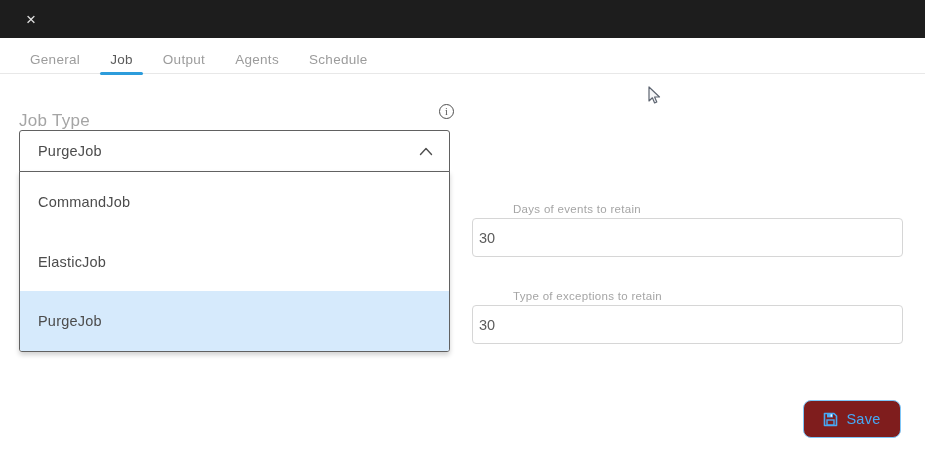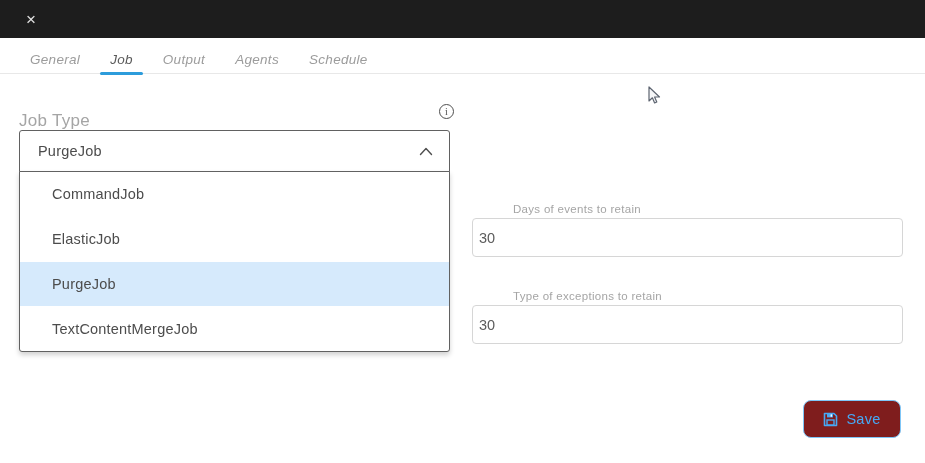--- a/index.html
+++ b/index.html
@@ -25,21 +25,20 @@
   
   .tabs {
     position:absolute; top:38px; left:0; width:925px; height:36px;
     display:flex; align-items:center; padding:8px 0 0 30px; gap:30px;
     border-bottom:1px solid #e8e8e8; background:#fff;
   }
   .tab {
     font-size:13.5px; color:#9c9c9c; position:relative;
     height:28px; display:flex; align-items:center; cursor:pointer;
     letter-spacing:.3px;
-    font-style:italic;
   }
   .tab.active { color:#5a5a5a;text-align:center; }
   .tab.active::after {
     content:""; position:absolute; left:-10px; right:-10px; bottom:-1px;
     height:3px; background:#2d9cdb; border-radius:2px;
   }
   
   .job-type-label {
     position:absolute; left:19px; top:111px;
     font-size:17px; color:#a5a5a5; letter-spacing:.3px;
@@ -58,21 +57,21 @@
     padding:0 16px 0 18px; cursor:pointer;
   }
   .select-value { font-size:14.5px; color:#4c4c4c; letter-spacing:.2px; }
   .dropdown-panel {
     position:absolute; left:19px; top:171px; width:431px; height:181px;
     background:#fff; border:1px solid #616161; border-radius:0 0 3px 3px;
     box-shadow:0 3px 5px rgba(0,0,0,.18);
     display:flex; flex-direction:column; overflow:hidden;
   }
   .dropdown-option {
-    flex:1; display:flex; align-items:center; padding:0 32px;
+    flex:1; display:flex; align-items:center; padding:0 18px;
     font-size:14.5px; color:#4c4c4c; cursor:pointer; letter-spacing:.2px;
   }
   .dropdown-option.highlighted { background:#d6eafc; }
   
   .field-label { position:absolute; font-size:11.5px; color:#a5a5a5; letter-spacing:.3px;margin-left:40px; }
   .label-events { left:473px; top:203px; }
   .label-exceptions { left:473px; top:290px; }
   .text-input {
     position:absolute; left:472px; width:431px; height:39px;
     border:1px solid #d6d6d6; border-radius:4px; background:#fff;
@@ -115,21 +114,20 @@
     <svg width="14" height="9" viewBox="0 0 14 9">
         <polyline points="1.5,7.5 7,1.5 12.5,7.5" fill="none" stroke="#4f4f4f" stroke-width="1.4" stroke-linecap="round" stroke-linejoin="round"></polyline>
       </svg>
   </span>
 </div>
 
 <div class="dropdown-panel">
   <div class="dropdown-option">CommandJob</div>
   <div class="dropdown-option">ElasticJob</div>
   <div class="dropdown-option highlighted">PurgeJob</div>
-  <div class="dropdown-option">TextContentMergeJob</div>
 </div>
 
 <div class="field-label label-events">Days of events to retain</div>
 <input class="text-input input-events" type="text" value="30" style="">
 
 <div class="field-label label-exceptions">Type of exceptions to retain</div>
 <input class="text-input input-exceptions" type="text" value="30" style="">
 
 <div class="save-button">
   <span style="display:flex;">

